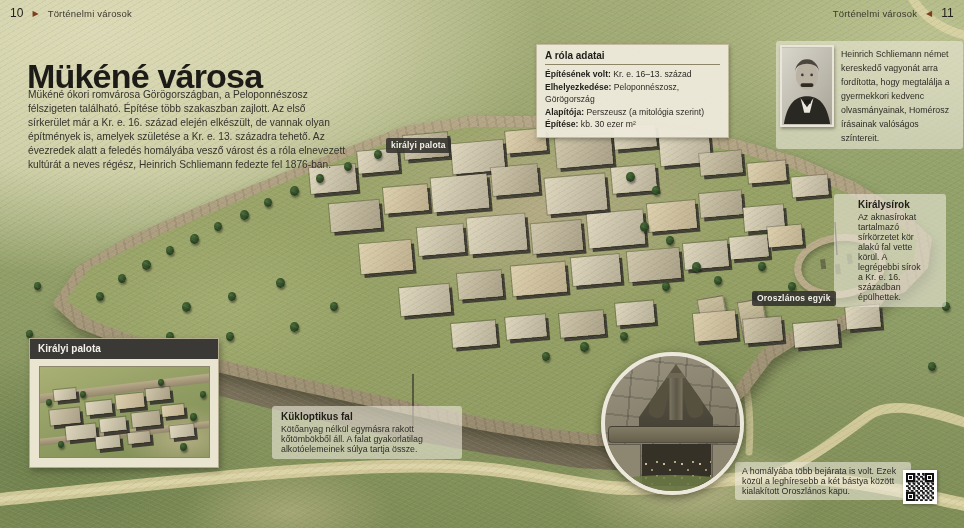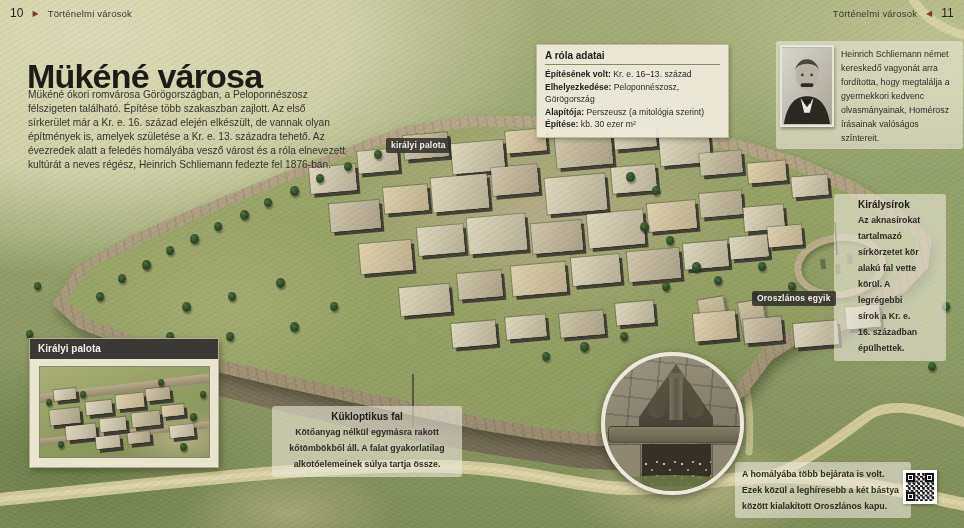--- a/index.html
+++ b/index.html
@@ -77,40 +77,40 @@
   .facts .row b{color:#1e1d18;}
 
   .card{background:rgba(236,233,218,.6);border-radius:3px;}
   .schliemann{position:absolute;left:776px;top:41px;width:187px;padding:4px;display:flex;gap:7px;}
   .portrait{width:54px;height:82px;flex:0 0 auto;border:2px solid #e9e6d9;
     box-shadow:1px 2px 3px rgba(40,40,25,.4);background:#c4c0b4;}
   .schliemann .txt{font-size:8.8px;line-height:14px;color:#2e2c26;padding-top:2px;}
 
   .tombs{position:absolute;left:834px;top:152px;width:112px;padding:5px 24px;margin-top:42px;}
   .tombs h4, .cyclo h4{margin:0 0 2px 0;font-size:10px;color:#1e1d18;}
-  .tombs p, .cyclo p, .note p{margin:0;font-size:8.8px;line-height:16px;color:#2e2c26;font-weight:bold;}
+  .tombs p, .cyclo p, .note p{margin:0;font-size:8.8px;line-height:10px;color:#2e2c26;}
 
   .map-label{position:absolute;background:rgba(48,47,43,.86);color:#f3f1e9;font-weight:bold;
     font-size:8.5px;padding:2px 5px 3px 5px;border-radius:2px;letter-spacing:.2px;white-space:nowrap;}
   .lbl-palace{left:386px;top:138px;}
   .lbl-gate{left:752px;top:291px;}
 
   .palace-box{position:absolute;left:29px;top:338px;width:190px;background:#e9e5d1;
     border:1px solid #b3ac90;box-shadow:2px 3px 6px rgba(40,40,25,.4);}
   .palace-box .hdr{background:#3a3936;color:#f3f1e9;font-weight:bold;font-size:10px;
     padding:4px 8px 5px 8px;}
   .palace-box .bd{padding:7px 9px 9px 9px;}
   .palace-box .bd p{margin:0 0 7px 0;font-size:8.4px;line-height:11.5px;color:#2c2a24;}
   .mini{position:relative;width:171px;height:92px;overflow:hidden;border:1px solid #8d866f;
     background:
       radial-gradient(ellipse 90px 50px at 85% 80%, rgba(190,180,140,.8), rgba(190,180,140,0) 70%),
       linear-gradient(160deg,#aab075 0%,#8d9a60 55%,#7e8c53 100%);}
   .mini .wallband{position:absolute;background:linear-gradient(180deg,#b9ab8a,#93876c);height:9px;width:200px;}
 
-  .cyclo{position:absolute;left:272px;top:406px;width:190px;text-align:center;padding:5px 9px;}
+  .cyclo{position:absolute;left:272px;top:406px;width:190px;text-align:left;padding:5px 9px;}
   .note{position:absolute;left:735px;top:462px;width:176px;padding:4px 7px;}
 
   .lion-inset{position:absolute;left:601px;top:352px;width:143px;height:143px;border-radius:50%;
     border:4px solid #ece9dc;overflow:hidden;box-shadow:0 3px 9px rgba(30,30,15,.5);
     background:
       repeating-linear-gradient(95deg, rgba(0,0,0,.16) 0 2px, rgba(0,0,0,0) 2px 27px),
       repeating-linear-gradient(6deg, rgba(0,0,0,.13) 0 2px, rgba(0,0,0,0) 2px 19px),
       linear-gradient(160deg,#9a9480 0%,#837d69 55%,#6e6957 100%);}
   .lg-relief{position:absolute;left:34px;top:8px;width:74px;height:62px;
     background:linear-gradient(180deg,#5e5946,#474337);

